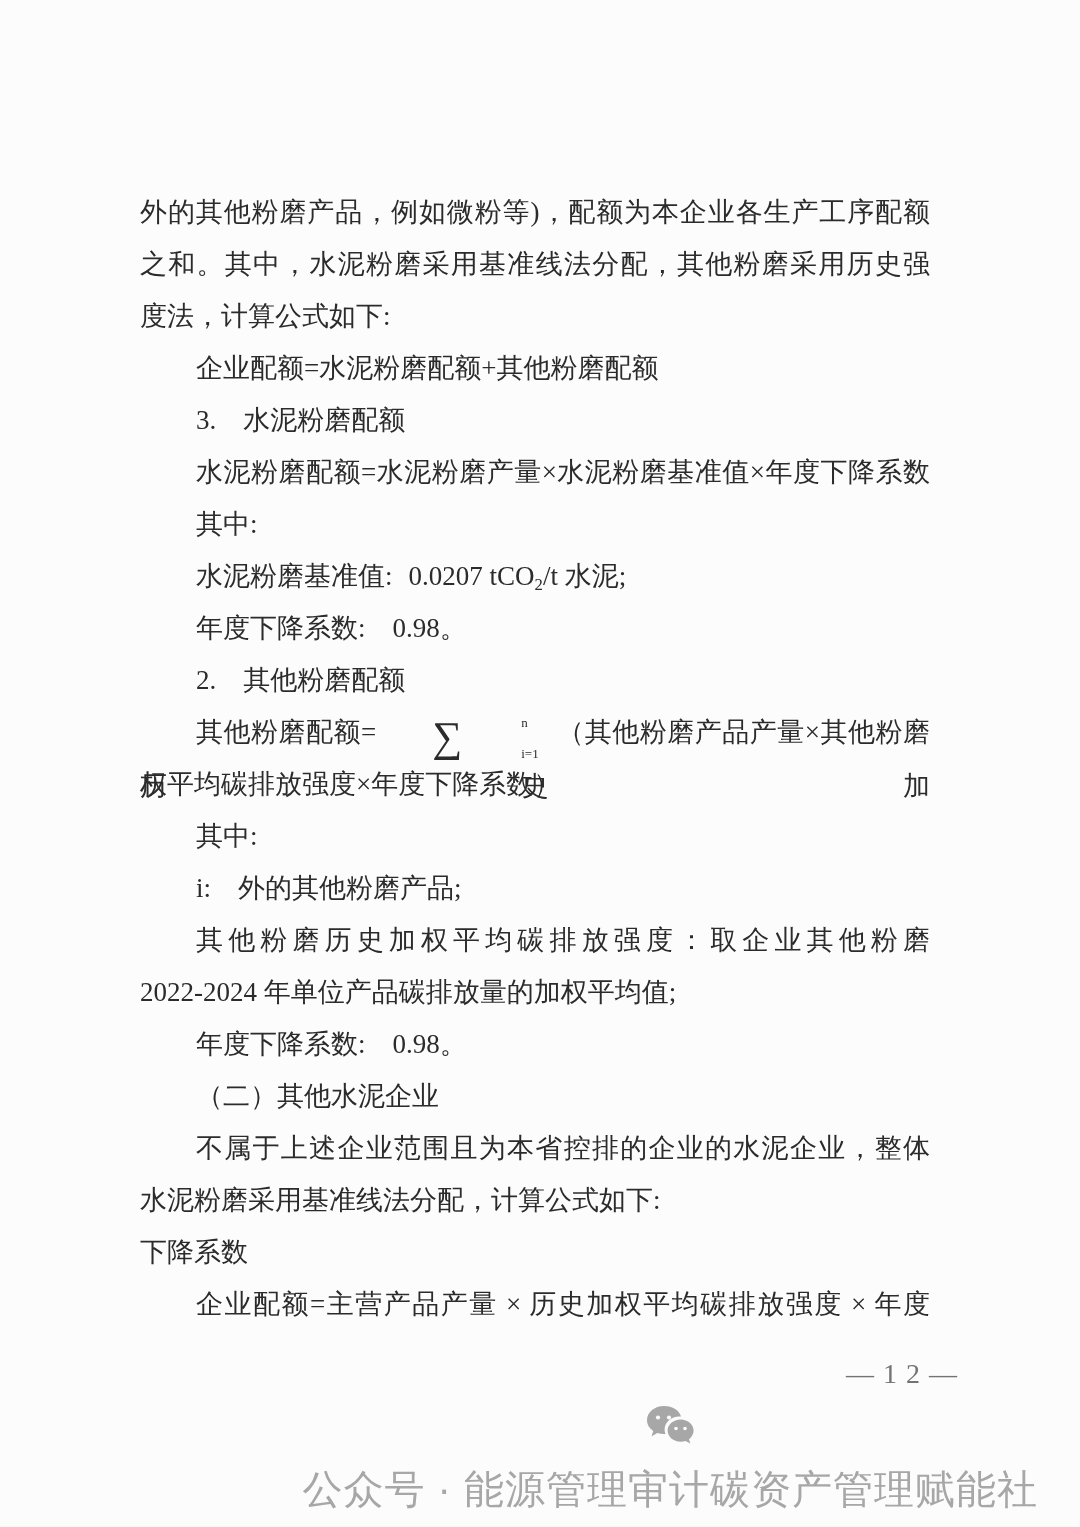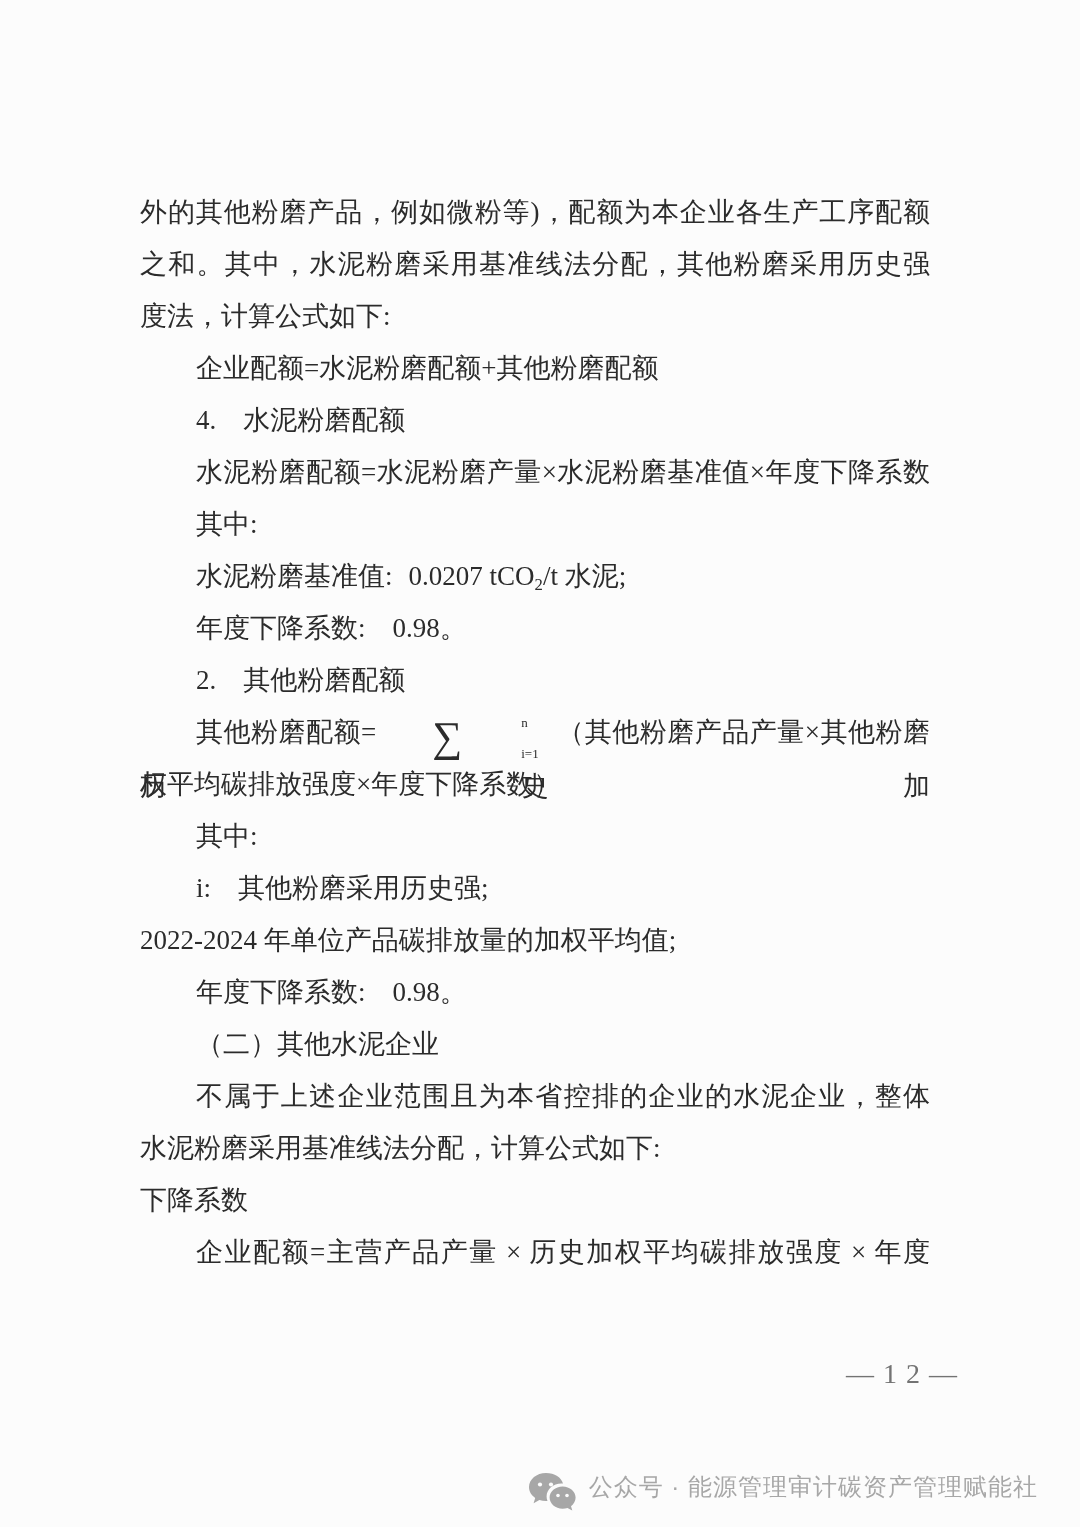--- a/index.html
+++ b/index.html
@@ -70,58 +70,60 @@
     right: 122px;
     font-size: 28px;
     letter-spacing: 1px;
     color: #737373;
   }
   .footer-watermark {
     position: absolute;
     right: 42px;
     bottom: 10px;
     display: flex;
-    align-items: flex-start;
+    align-items: center;
     gap: 12px;
     font-family: "Liberation Sans", "DejaVu Sans", sans-serif;
-    font-size: 24px;
+    font-size: 40px;
     letter-spacing: 1px;
+    flex-direction: column;
   }
   .footer-watermark .wm-text { white-space: nowrap; }
 </style>
 </head>
 <body>
 
 <div class="page" style="background: rgb(252, 252, 252); color: rgb(43, 43, 43);">
 
   <div class="doc">
     <div class="line stretch">外的其他粉磨产品，例如微粉等)，配额为本企业各生产工序配额</div>
     <div class="line stretch">之和。其中，水泥粉磨采用基准线法分配，其他粉磨采用历史强</div>
     <div class="line">度法，计算公式如下:</div>
     <div class="line indent">企业配额=水泥粉磨配额+其他粉磨配额</div>
-    <div class="line indent">4.　水泥粉磨配额</div>
+    <div class="line indent">3.　水泥粉磨配额</div>
     <div class="line indent stretch">水泥粉磨配额=水泥粉磨产量×水泥粉磨基准值×年度下降系数</div>
     <div class="line indent">其中:</div>
 
     <div class="line indent"><span>水泥粉磨基准值:</span><span class="gap-left">0.0207 tCO</span><sub class="small-sub">2</sub><span>/t 水泥;</span></div>
 
     <div class="line indent">年度下降系数:　0.98。</div>
     <div class="line indent">2.　其他粉磨配额</div>
 
     <div class="line indent stretch"><span>其他粉磨配额=</span><span class="sigma-wrap">
           <span class="sigma">∑</span>
           <span class="sigma-limits">
             <span class="lim-top">n</span>
             <span class="lim-bottom">i=1</span>
           </span>
         </span><span class="post-gap">（其他粉磨产品产量×其他粉磨历史加</span></div>
 
     <div class="line">权平均碳排放强度×年度下降系数）</div>
     <div class="line indent">其中:</div>
-    <div class="line indent">i:　其他粉磨采用历史强;</div>
+    <div class="line indent">i:　外的其他粉磨产品;</div>
+    <div class="line indent stretch">其他粉磨历史加权平均碳排放强度：取企业其他粉磨</div>
     <div class="line">2022-2024 年单位产品碳排放量的加权平均值;</div>
     <div class="line indent">年度下降系数:　0.98。</div>
     <div class="line indent">（二）其他水泥企业</div>
     <div class="line indent stretch">不属于上述企业范围且为本省控排的企业的水泥企业，整体</div>
     <div class="line">水泥粉磨采用基准线法分配，计算公式如下:</div>
     <div class="line">下降系数</div>
     <div class="line indent stretch">企业配额=主营产品产量 × 历史加权平均碳排放强度 × 年度</div>
   </div>
 
   <div class="page-number">— 1 2 —</div>

